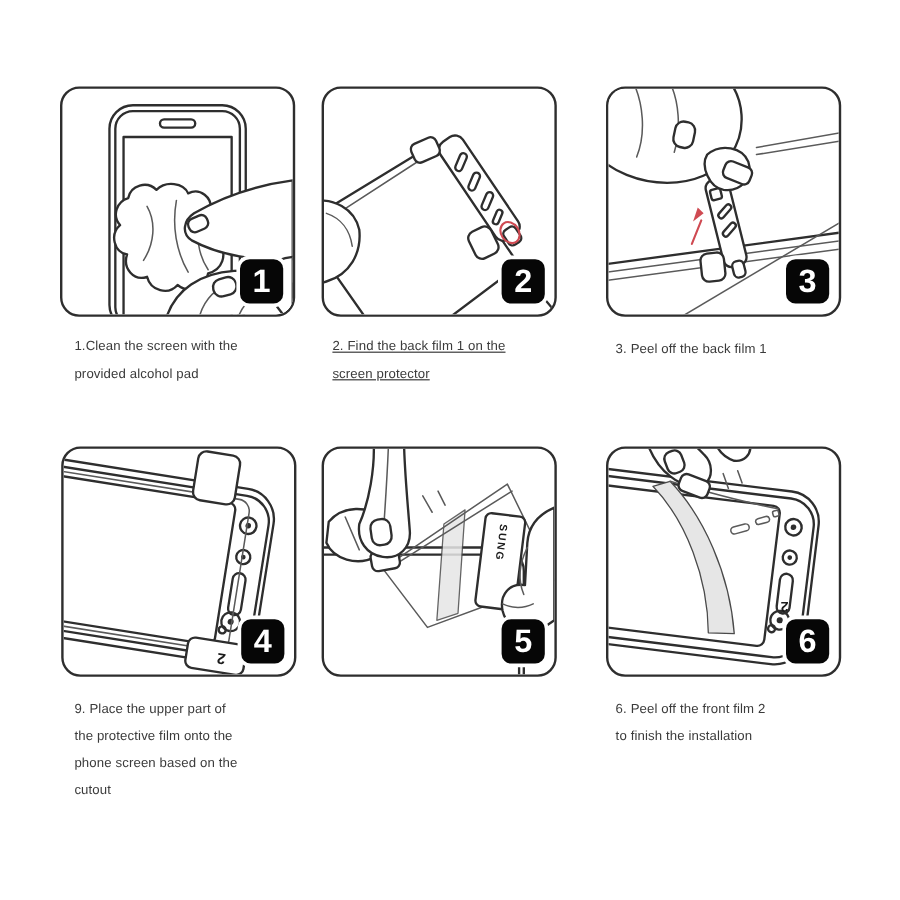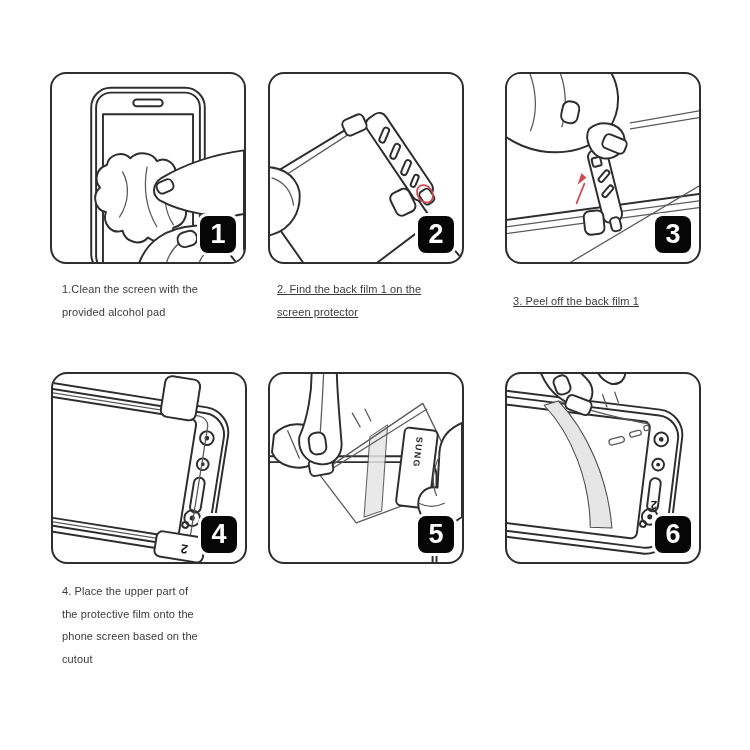--- a/index.html
+++ b/index.html
@@ -221,19 +221,21 @@
       </g>
       <text transform="translate(150,130) rotate(180)" font-size="12" text-anchor="middle">2</text>
     </svg>
     <div class="badge">6</div>
   </div>
 
   <div class="caption" style="left:62px;top:278px;">1.Clean the screen with the
 provided alcohol pad</div>
   <div class="caption" style="left:277px;top:278px;text-decoration:underline;">2. Find the back film 1 on the
 screen protector</div>
-  <div class="caption" style="left:513px;top:290px;text-decoration:underline;">3. Peel off the back film 1</div>
-  <div class="caption" style="left:62px;top:580px;">4. Place the upper part of
+  <div class="caption" style="left:513px;top:280px;">3. Peel off the back film 1</div>
+  <div class="caption" style="left:62px;top:580px;">9. Place the upper part of
 the protective film onto the
 phone screen based on the
 cutout</div>
+  <div class="caption" style="left:513px;top:580px;">6. Peel off the front film 2
+to finish the installation</div>
 
 </div>
 
 </body></html>

